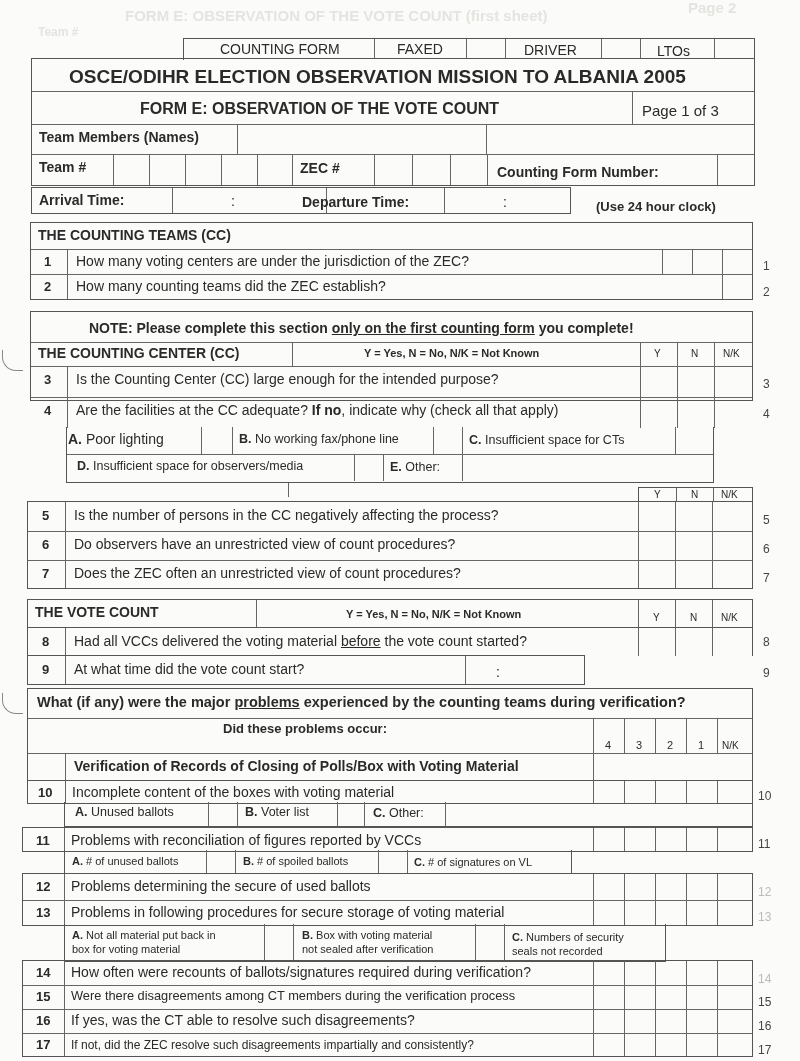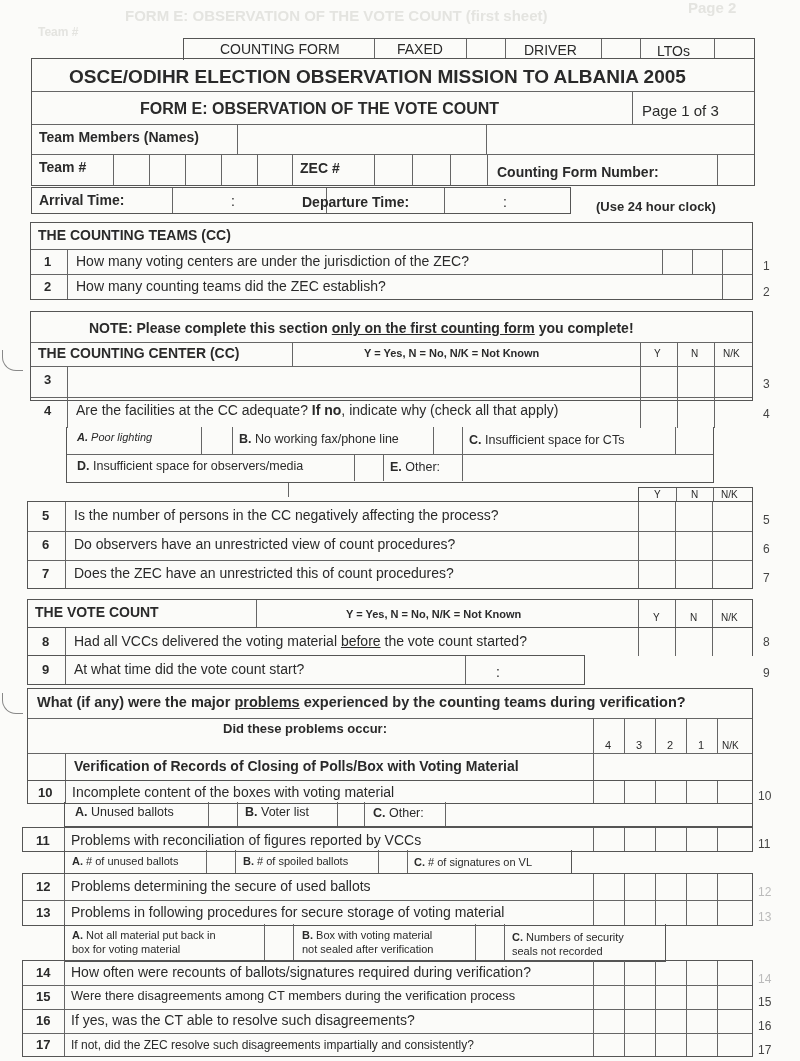--- a/index.html
+++ b/index.html
@@ -92,31 +92,32 @@
   <div class="t b" style="left:333px;top:36px;font-size:11px;">Y = Yes, N = No, N/K = Not Known</div>
   <div class="abs" style="left:609px;top:30px;height:86px;border-left:1.2px solid #666;"></div>
   <div class="abs" style="left:646px;top:30px;height:86px;border-left:1.2px solid #666;"></div>
   <div class="abs" style="left:683px;top:30px;height:86px;border-left:1.2px solid #666;"></div>
   <div class="t" style="left:623px;top:37px;font-size:10px;">Y</div>
   <div class="t" style="left:660px;top:37px;font-size:10px;">N</div>
   <div class="t" style="left:692px;top:37px;font-size:10px;">N/K</div>
   <div class="abs" style="left:0;top:54px;width:721px;border-top:1.2px solid #666;"></div>
   <div class="abs" style="left:36px;top:54px;height:62px;border-left:1.2px solid #666;"></div>
   <div class="t b" style="left:13px;top:61px;font-size:13px;">3</div>
+  <div class="t" style="left:45px;top:60px;font-size:14px;">Is the Counting Center (CC) large enough for the intended purpose?</div>
   <div class="abs" style="left:0;top:85px;width:721px;border-top:1.2px solid #666;"></div>
   <div class="t b" style="left:13px;top:92px;font-size:13px;">4</div>
   <div class="t" style="left:45px;top:91px;font-size:14px;"><span>Are the facilities at the CC adequate? </span><b>If no</b><span>, indicate why (check all that apply)</span></div>
 </div>
 
 <div class="abs" style="left:639px;top:365px;width:37px;height:31px;"></div>
 <div class="abs" style="left:676px;top:365px;width:37px;height:31px;"></div>
 <div class="abs" style="left:713px;top:365px;width:38px;height:31px;"></div>
 
 <div class="box" style="left:66px;top:427px;width:648px;height:56px;border-top:none;">
-  <div class="t" style="left:10px;top:5px;font-size:11px;font-style:italic;"><b>A.</b> <span>Poor lighting</span></div>
+  <div class="t" style="left:1px;top:5px;font-size:14px;"><b>A.</b> <span>Poor lighting</span></div>
   <div class="abs" style="left:134px;top:0;width:32px;height:27px;border-left:1.2px solid #666;border-right:1.2px solid #666;"></div>
   <div class="t" style="left:172px;top:6px;font-size:12.5px;"><b>B.</b> <span>No working fax/phone line</span></div>
   <div class="abs" style="left:366px;top:0;width:30px;height:27px;border-left:1.2px solid #666;border-right:1.2px solid #666;"></div>
   <div class="t" style="left:402px;top:7px;font-size:12.5px;"><b>C.</b> <span>Insufficient space for CTs</span></div>
   <div class="abs" style="left:608px;top:0;height:28px;border-left:1.2px solid #666;"></div>
   <div class="abs" style="left:0;top:27px;width:646px;border-top:1.2px solid #666;"></div>
   <div class="t" style="left:10px;top:33px;font-size:12.5px;"><b>D.</b> <span>Insufficient space for observers/media</span></div>
   <div class="abs" style="left:287px;top:27px;width:30px;height:27px;border-left:1.2px solid #666;border-right:1.2px solid #666;"></div>
   <div class="t" style="left:323px;top:34px;font-size:12.5px;"><b>E.</b> <span>Other:</span></div>
   <div class="abs" style="left:395px;top:27px;width:251px;height:27px;border-left:1.2px solid #666;"></div>
@@ -135,21 +136,21 @@
   <div class="abs" style="left:610px;top:0;height:86px;border-left:1.2px solid #666;"></div>
   <div class="abs" style="left:647px;top:0;height:86px;border-left:1.2px solid #666;"></div>
   <div class="abs" style="left:684px;top:0;height:86px;border-left:1.2px solid #666;"></div>
   <div class="t b" style="left:14px;top:7px;font-size:13px;">5</div>
   <div class="t" style="left:46px;top:6px;font-size:14px;">Is the number of persons in the CC negatively affecting the process?</div>
   <div class="abs" style="left:0;top:29px;width:724px;border-top:1.2px solid #666;"></div>
   <div class="t b" style="left:14px;top:36px;font-size:13px;">6</div>
   <div class="t" style="left:46px;top:35px;font-size:14px;">Do observers have an unrestricted view of count procedures?</div>
   <div class="abs" style="left:0;top:58px;width:724px;border-top:1.2px solid #666;"></div>
   <div class="t b" style="left:14px;top:65px;font-size:13px;">7</div>
-  <div class="t" style="left:46px;top:64px;font-size:14px;">Does the ZEC have an unrestricted this of count procedures?</div>
+  <div class="t" style="left:46px;top:64px;font-size:14px;">Does the ZEC often an unrestricted view of count procedures?</div>
   <div class="abs" style="left:610px;top:0;width:37px;height:86px;"></div>
   <div class="abs" style="left:647px;top:0;width:37px;height:86px;"></div>
   <div class="abs" style="left:684px;top:0;width:40px;height:86px;"></div>
 </div>
 
 <div class="box" style="left:27px;top:599px;width:726px;height:30px;border-bottom:none;">
   <div class="t b" style="left:7px;top:5px;font-size:14px;">THE VOTE COUNT</div>
   <div class="abs" style="left:228px;top:0;height:28px;border-left:1.2px solid #666;"></div>
   <div class="t b" style="left:318px;top:9px;font-size:11px;">Y = Yes, N = No, N/K = Not Known</div>
   <div class="abs" style="left:610px;top:0;height:28px;border-left:1.2px solid #666;"></div>

